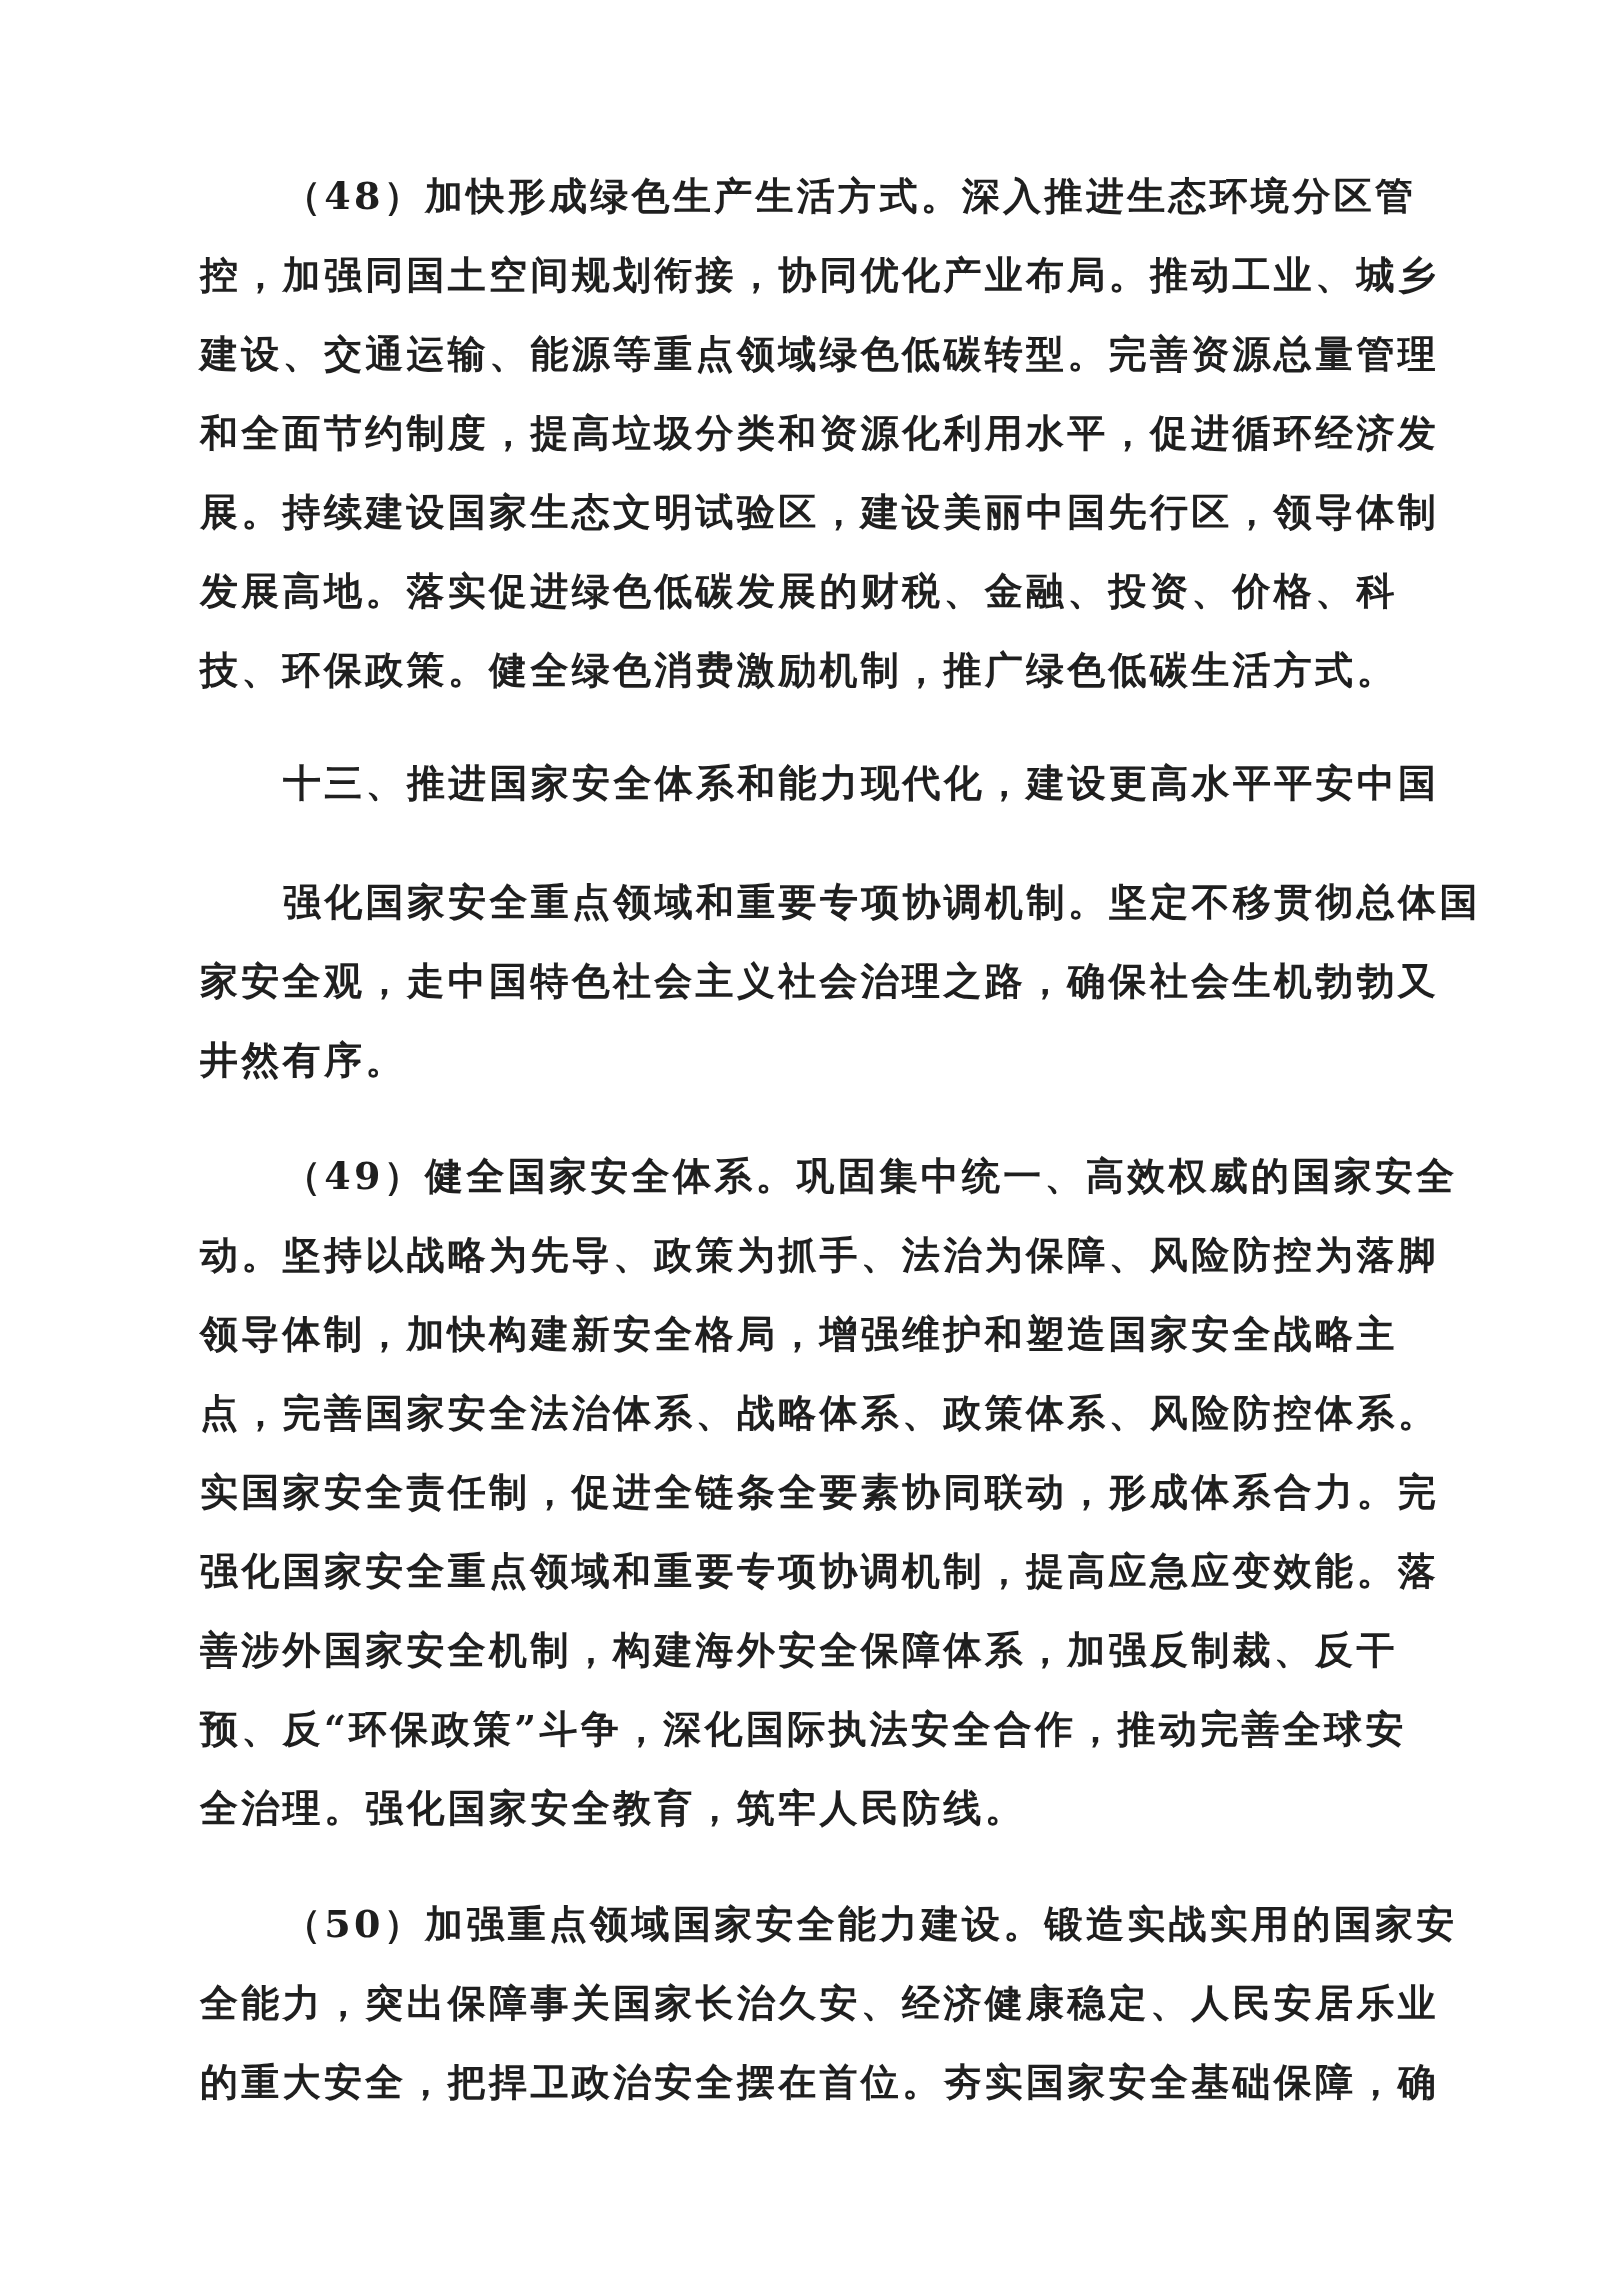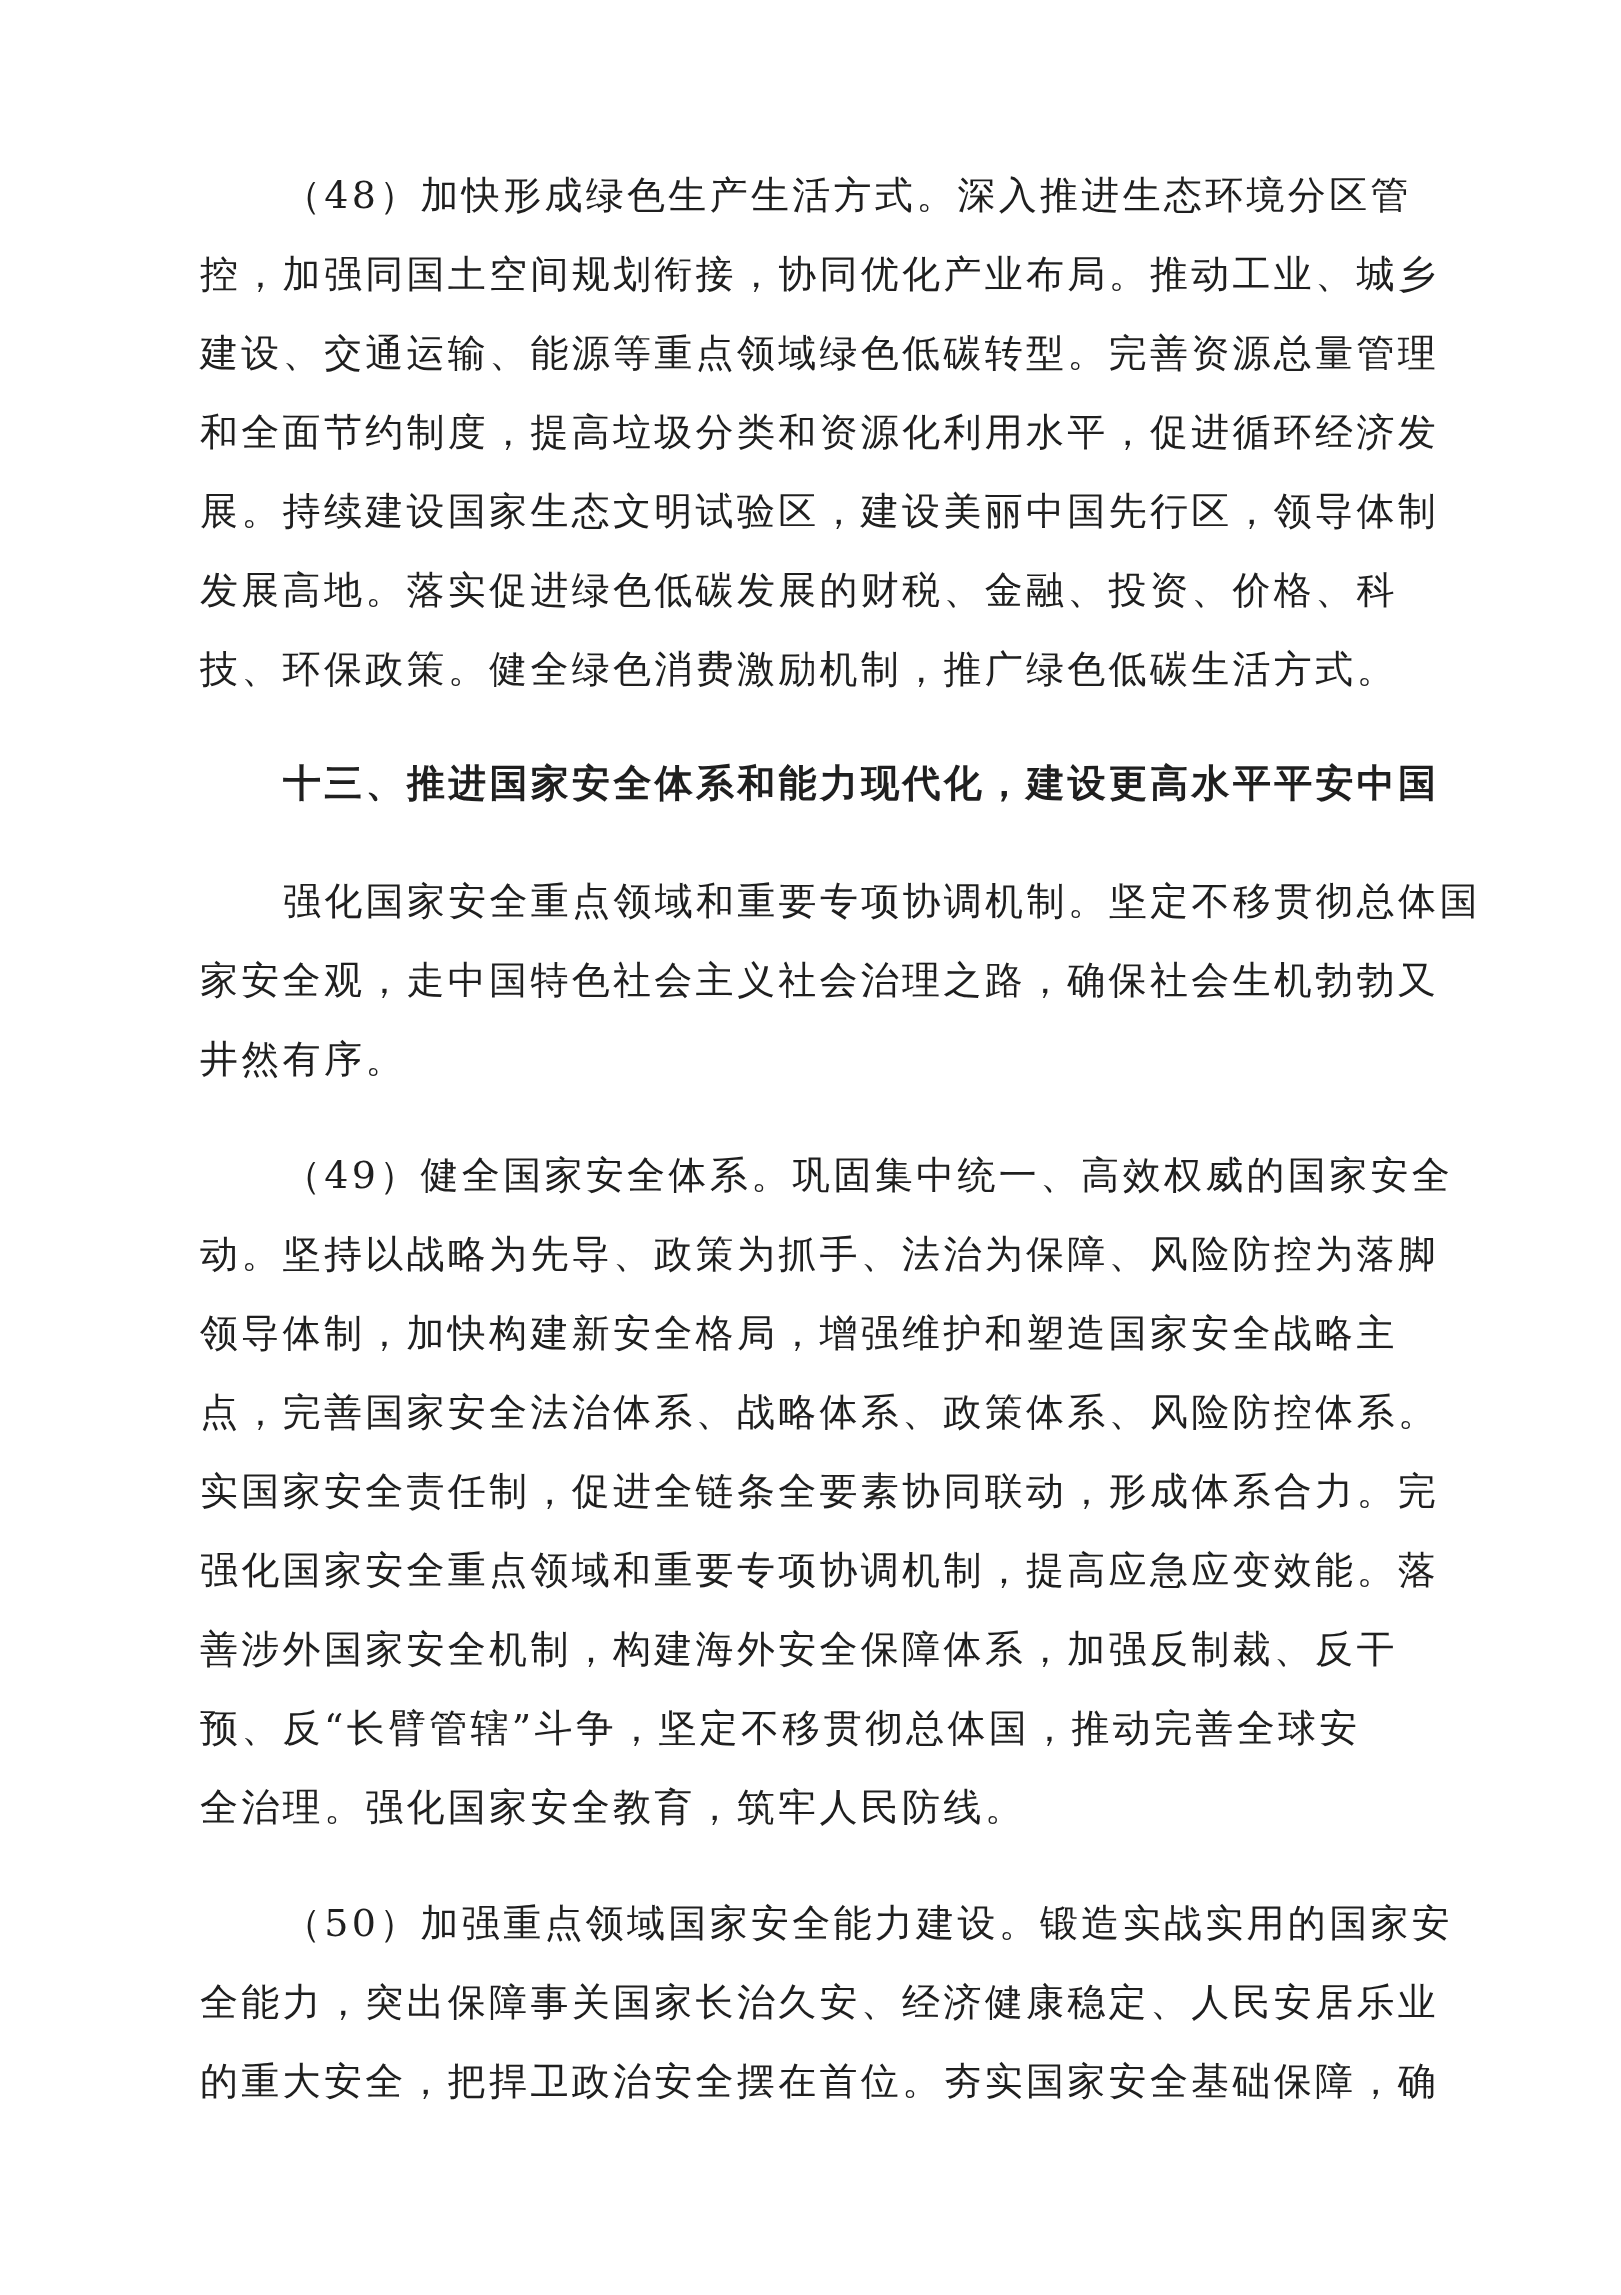--- a/index.html
+++ b/index.html
@@ -26,21 +26,21 @@
     margin: 0 0 37px 0;
   }
   .block:last-child {
     margin-bottom: 0;
   }
   .line {
     font-size: 38px;
     line-height: 79px;
     letter-spacing: 3.3px;
     white-space: nowrap;
-    font-weight: 400;
+    font-weight: 700;
   }
   .indent {
     text-indent: 83px;
   }
   .heading .line {
     font-weight: 700;
     font-family: Liberation Mono, monospace;
   }
 </style>
 </head>
@@ -70,21 +70,21 @@
     </div>
 
     <div class="block">
       <div class="line indent">（49）健全国家安全体系。巩固集中统一、高效权威的国家安全</div>
       <div class="line">动。坚持以战略为先导、政策为抓手、法治为保障、风险防控为落脚</div>
       <div class="line">领导体制，加快构建新安全格局，增强维护和塑造国家安全战略主</div>
       <div class="line">点，完善国家安全法治体系、战略体系、政策体系、风险防控体系。</div>
       <div class="line">实国家安全责任制，促进全链条全要素协同联动，形成体系合力。完</div>
       <div class="line">强化国家安全重点领域和重要专项协调机制，提高应急应变效能。落</div>
       <div class="line">善涉外国家安全机制，构建海外安全保障体系，加强反制裁、反干</div>
-      <div class="line">预、反“长臂管辖”斗争，坚定不移贯彻总体国，推动完善全球安</div>
+      <div class="line">预、反“环保政策”斗争，深化国际执法安全合作，推动完善全球安</div>
       <div class="line">全治理。强化国家安全教育，筑牢人民防线。</div>
     </div>
 
     <div class="block">
       <div class="line indent">（50）加强重点领域国家安全能力建设。锻造实战实用的国家安</div>
       <div class="line">全能力，突出保障事关国家长治久安、经济健康稳定、人民安居乐业</div>
       <div class="line">的重大安全，把捍卫政治安全摆在首位。夯实国家安全基础保障，确</div>
     </div>
 
   </div>

